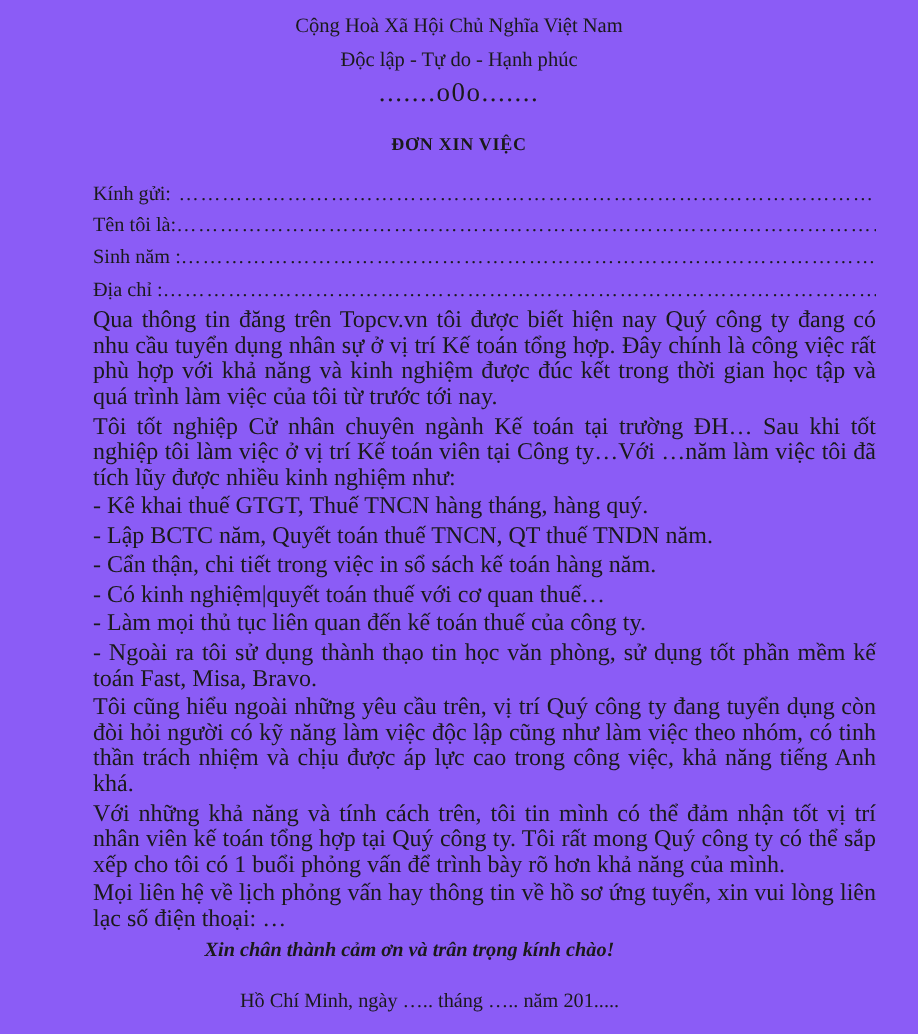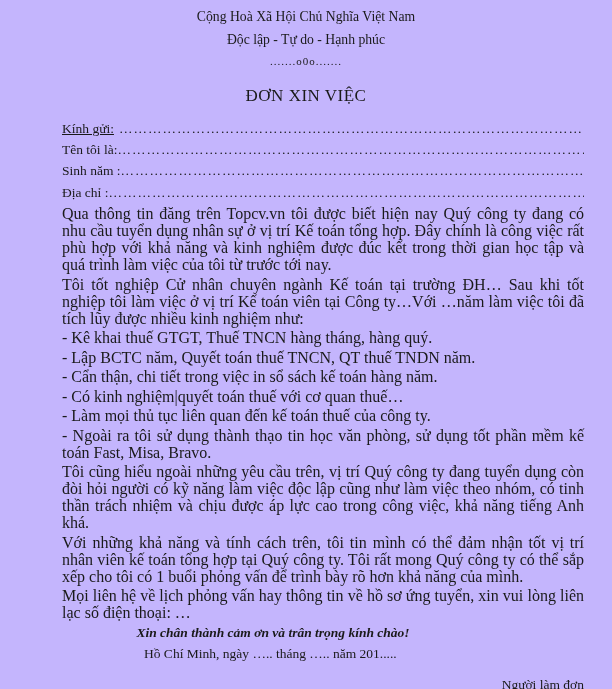--- a/index.html
+++ b/index.html
@@ -5,77 +5,77 @@
   html, body {
     margin: 0;
     padding: 0;
     background: #ffffff;
   }
   .page {
     position: relative;
     width: 612px;
     height: 689px;
     box-sizing: border-box;
-    background: #c4b5fd;
+    background: #8b5cf6;
     color: #1a1a1a;
     font-family: "Liberation Serif", "DejaVu Serif", serif;
     overflow: hidden;
   }
   .header {
     padding-top: 8px;
     text-align: center;
   }
   .h-line {
     font-size: 13.7px;
     line-height: 17.5px;
   }
   .h-line + .h-line { margin-top: 5px; }
   .separator {
     margin-top: 5px;
-    font-size: 11px;
+    font-size: 18px;
     line-height: 17.5px;
     letter-spacing: 1px;
   }
   .doc-title {
     margin-top: 16px;
-    font-size: 17px;
+    font-size: 12px;
     line-height: 18px;
-    font-weight: normal;
+    font-weight: bold;
     letter-spacing: 0.5px;
   }
   .content {
     margin-top: 13px;
     padding: 0 28px 0 62px;
   }
   .field {
     display: flex;
     align-items: baseline;
     height: 21.4px;
     line-height: 21.4px;
     font-size: 13.5px;
     overflow: hidden;
   }
   .field .label { white-space: nowrap; }
-  .field .label.u { text-decoration: underline; }
+  .field .label.u { }
   .field .gap { width: 5px; flex: 0 0 auto; }
   .field .dots {
     flex: 1 1 auto;
     overflow: hidden;
     white-space: nowrap;
     letter-spacing: 1px;
   }
   .body-text { margin-top: 2px; }
   .body-text p {
     margin: 0 0 2.5px 0;
     font-size: 16px;
     line-height: 17px;
     text-align: justify;
   }
   .closing { font-size: 13.5px; }
-  .closing p { margin: 0; line-height: 17.5px; }
+  .closing p { margin: 16px; line-height: 17.5px; }
   .thanks {
     margin-top: 3px !important;
     font-weight: bold;
     font-style: italic;
     text-align: center;
     padding-right: 100px;
   }
   .date-line {
     margin-top: 3px !important;
     padding-left: 82px;

